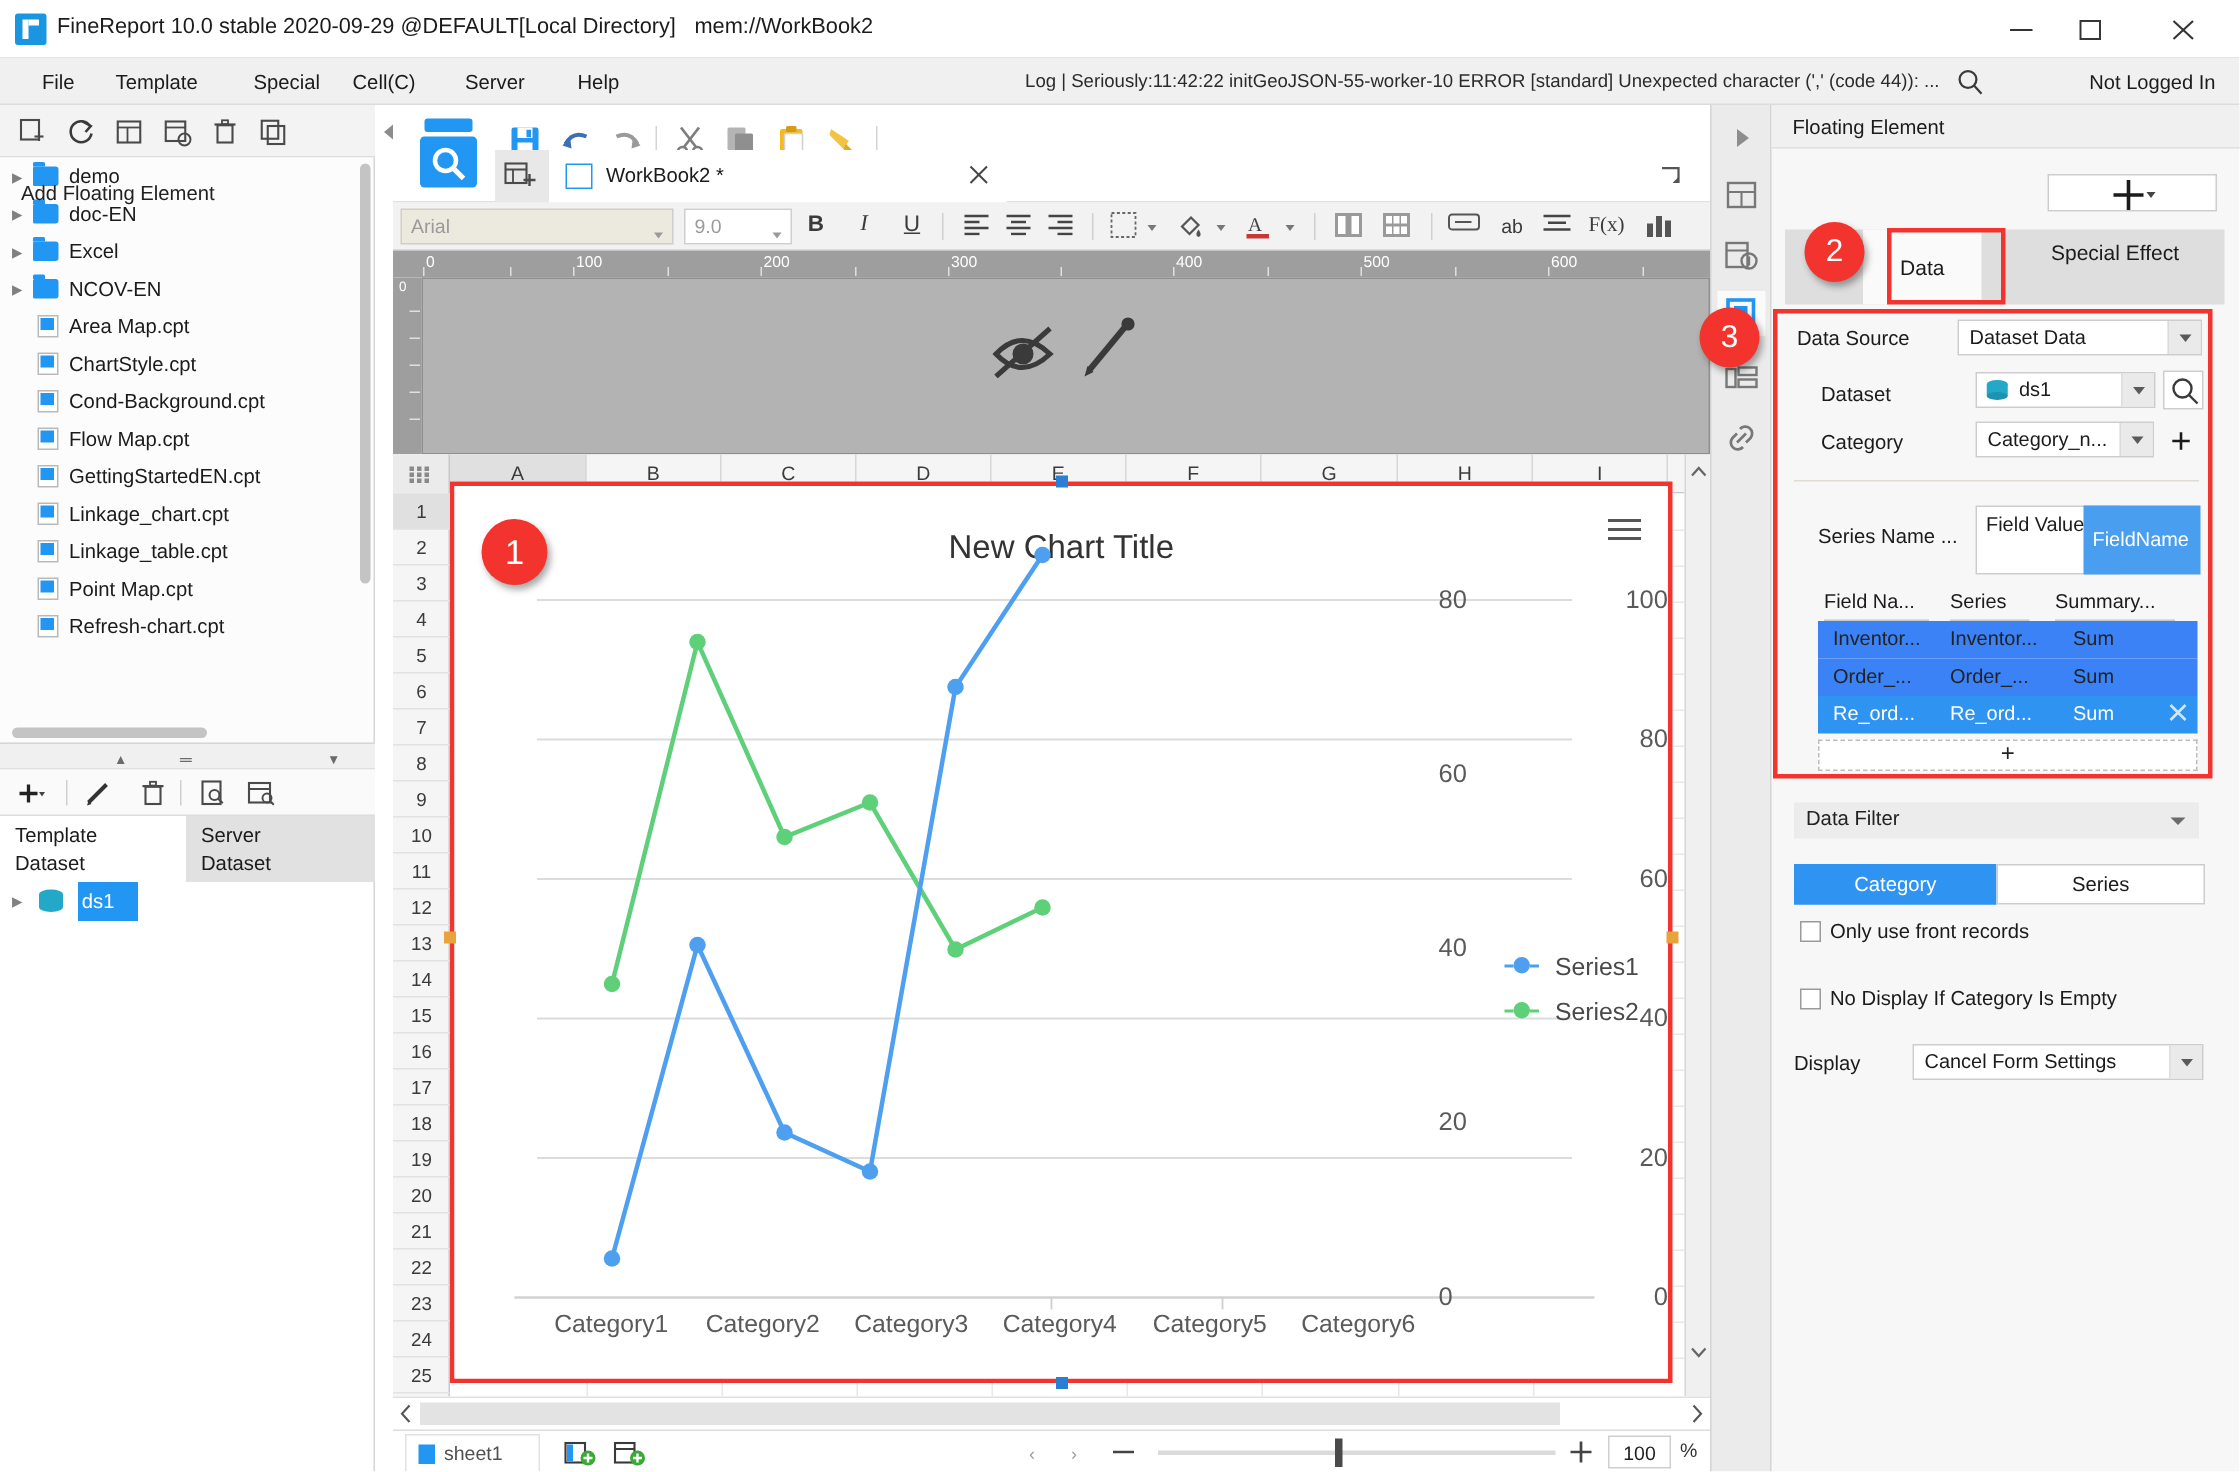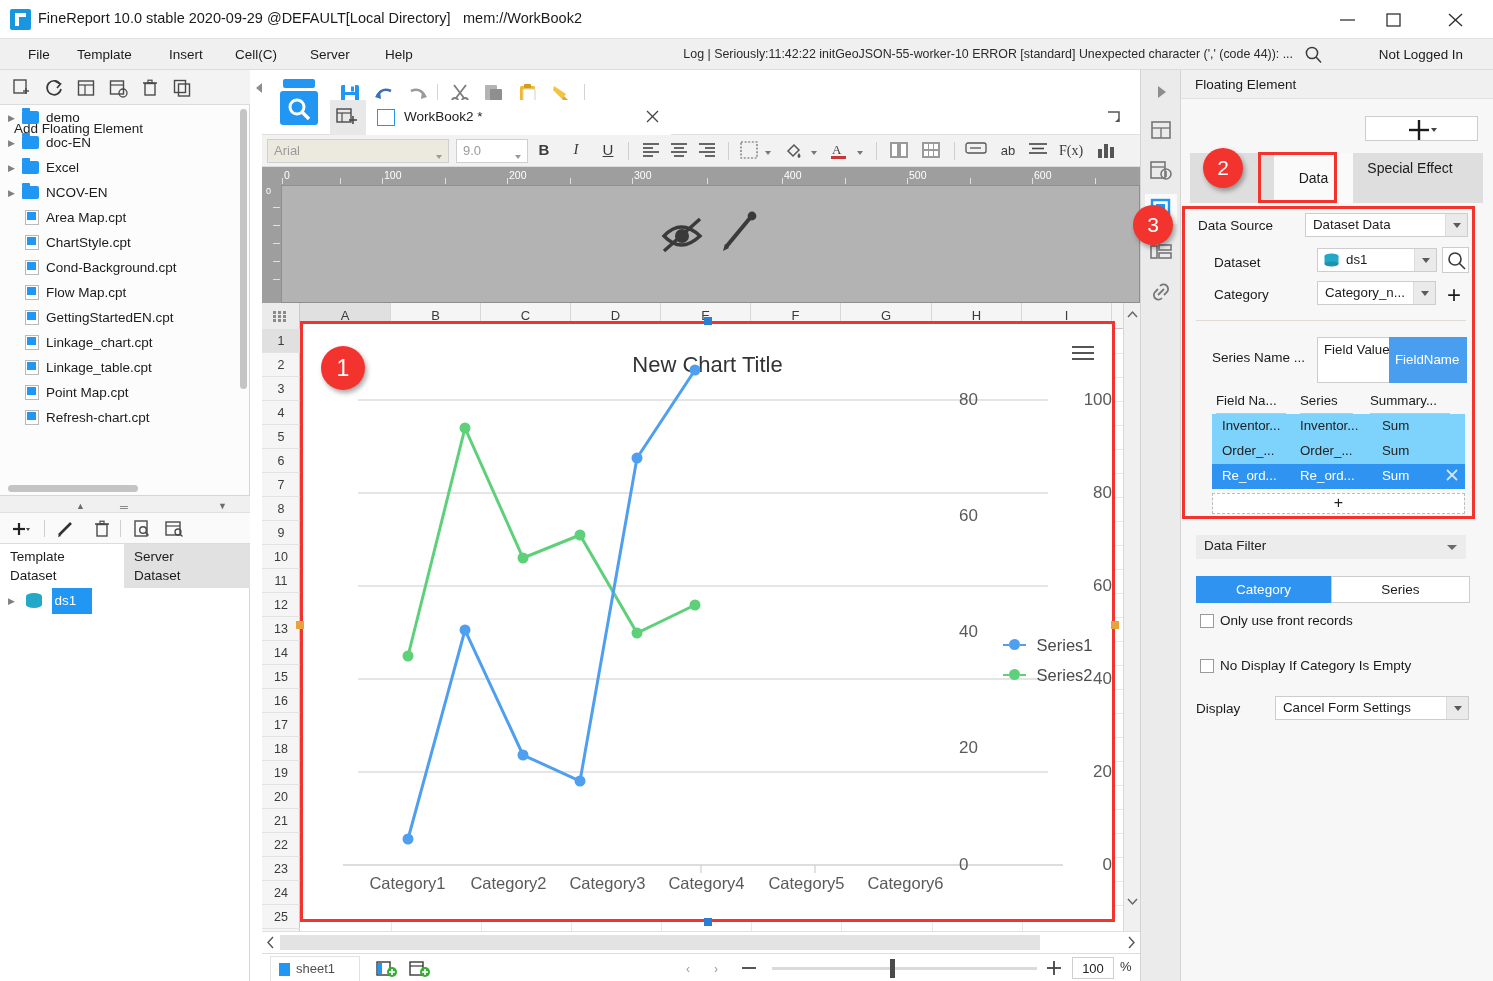--- a/index.html
+++ b/index.html
@@ -25,21 +25,21 @@
   .winbtn svg { position:absolute; left:15px; top:13px; }
   .winbtn.min { right:122px; } .winbtn.max { right:76px; } .winbtn.close { right:14px; }
 
   
   .menubar { position:absolute; left:0; top:39px; width:1493px; height:31px;
      background:#f0f0f0; border-bottom:1px solid #dcdcdc; }
   .menuitem { position:absolute; top:5px; height:21px; line-height:21px; font-size:13.5px; color:#1b1b1b; padding:0 7px; cursor:default;}
   .logtext { position:absolute; right:200px; top:0; height:31px; line-height:31px;
       font-size:12.4px; color:#2b2b2b; white-space:nowrap; }
   .log-search { position:absolute; right:170px; top:7px; width:18px; height:18px; }
-  .notlogged { position:absolute; right:30px; top:0; height:31px; line-height:31px; font-size:13.4px; color:#1b1b1b;}
+  .notlogged { position:absolute; right:16px; top:0; height:31px; line-height:31px; font-size:13.4px; color:#1b1b1b;}
 
   
   .lefttool { position:absolute; left:0; top:70px; width:250px; height:35px;
     background:#f3f3f3; border-bottom:1px solid #dcdcdc; }
   .lt-ic { position:absolute; top:8px; width:20px; height:20px; cursor:default; }
 
   
   .tree { position:absolute; left:0; top:105px; width:250px; height:390px;
      background:#fcfcfc; border-right:1px solid #d6d6d6; overflow:hidden;}
   .trow { position:relative; height:25px; line-height:25px; padding-left:8px; white-space:nowrap; font-size:13.5px; color:#1b1b1b;}
@@ -204,21 +204,21 @@
   .drop-ar::after { content:""; position:absolute; left:7px; top:9px; width:0;height:0;
      border-left:4px solid transparent;border-right:4px solid transparent;border-top:5px solid #5a5a5a;}
   .srchbtn { position:absolute; width:27px; height:26px; background:#fff; border:1px solid #cdcdcd;}
   .plusbtn { position:absolute; font-size:24px; color:#1b1b1b; line-height:1; cursor:default;}
   .hr { position:absolute; height:1px; background:#e0dcd4;}
 
   .fvbox { position:absolute; background:#fff; border:1px solid #cdcdcd; font-size:13.3px; color:#1b1b1b; padding-left:6px; line-height:17px; padding-top:3px;}
   .fnbox { position:absolute; background:#4a9ef0; color:#fff; font-size:13.3px; padding-left:6px; line-height:45px; overflow:hidden; white-space:nowrap;}
 
   .tblhdr { position:absolute; font-size:13.3px; color:#1b1b1b; border-bottom:1px solid #c8c8c8; height:21px;}
-  .tblrow { position:absolute; left:1212px; width:253px; height:25px; background:#7dd3fc;}
+  .tblrow { position:absolute; left:1212px; width:253px; height:25px; background:#3b82f6;}
   .tblrow.sel { background:#2f93f2; color:#fff;}
   .tcell { position:absolute; top:4px; font-size:13.3px; white-space:nowrap; overflow:hidden;}
   .addrow { position:absolute; left:1212px; top:493px; width:253px; height:21px; background:#fff;
      border:1px dashed #bdbdbd; text-align:center; font-size:16px; line-height:18px; cursor:default;}
 
   .dfbar { position:absolute; left:1196px; top:535px; width:270px; height:24px; background:#ececec; }
   .dfbar .t { position:absolute; left:8px; top:3px; font-size:13.5px;}
   .dfbar .ar { position:absolute; right:9px; top:10px; width:0;height:0;
      border-left:5px solid transparent;border-right:5px solid transparent;border-top:5px solid #6b6b6b;}
   .segbtn { position:absolute; top:576px; height:27px; border:1px solid #cdcdcd; text-align:center; line-height:25px;
@@ -251,21 +251,21 @@
       <svg width="16" height="14">
           <line x1="1" y1="1" x2="14" y2="13" stroke="#333" stroke-width="1.4"></line>
           <line x1="14" y1="1" x2="1" y2="13" stroke="#333" stroke-width="1.4"></line>
         </svg>
     </div>
   </div>
 
   <div class="menubar">
     <div class="menuitem" style="left:21px">File</div>
     <div class="menuitem" style="left:70px">Template</div>
-    <div class="menuitem" style="left:162px">Insert</div>
+    <div class="menuitem" style="left:162px">Special</div>
     <div class="menuitem" style="left:228px">Cell(C)</div>
     <div class="menuitem" style="left:303px">Server</div>
     <div class="menuitem" style="left:378px">Help</div>
     <div class="logtext">Log | Seriously:11:42:22 initGeoJSON-55-worker-10 ERROR [standard] Unexpected character (',' (code 44)): ...</div>
     <div class="log-search">
       <svg width="18" height="18">
           <circle cx="7" cy="7" r="5.6" fill="none" stroke="#3a3a3a" stroke-width="1.5"></circle>
           <line x1="11" y1="11" x2="16" y2="16.5" stroke="#3a3a3a" stroke-width="1.5"></line>
         </svg>
     </div>
@@ -924,21 +924,21 @@
   <div class="addfe-btn">
     <svg width="34" height="22" style="margin-top:2px">
         <line x1="4" y1="11" x2="24" y2="11" stroke="#1b1b1b" stroke-width="2.4"></line>
         <line x1="14" y1="1" x2="14" y2="21" stroke="#1b1b1b" stroke-width="2.4"></line>
         <polygon points="26,9 32,9 29,13" fill="#444"></polygon>
       </svg>
   </div>
 
   <div class="tabs3">
     <div class="tab3" style="left:0; width:68px; line-height:50px;">Attr</div>
-    <div class="tab3 active" style="left:84px; width:79px; line-height:50px;">Data</div>
+    <div class="tab3 active" style="left:52px; width:79px; line-height:50px;">Data</div>
     <div class="tab3" style="left:147px; width:146px; line-height:21px; padding-top:5px;">Special Effect</div>
   </div>
   <div class="redbox-tab"></div>
   <div class="badge2">2</div>
   <div class="badge3">3</div>
 
   <div class="rlabel" style="left:1198px; top:218px">Data Source</div>
   <div class="inputbox" style="left:1305px; top:213px; width:163px">
     <span>Dataset Data</span>
     <span class="drop-ar" style="right:0"></span>

